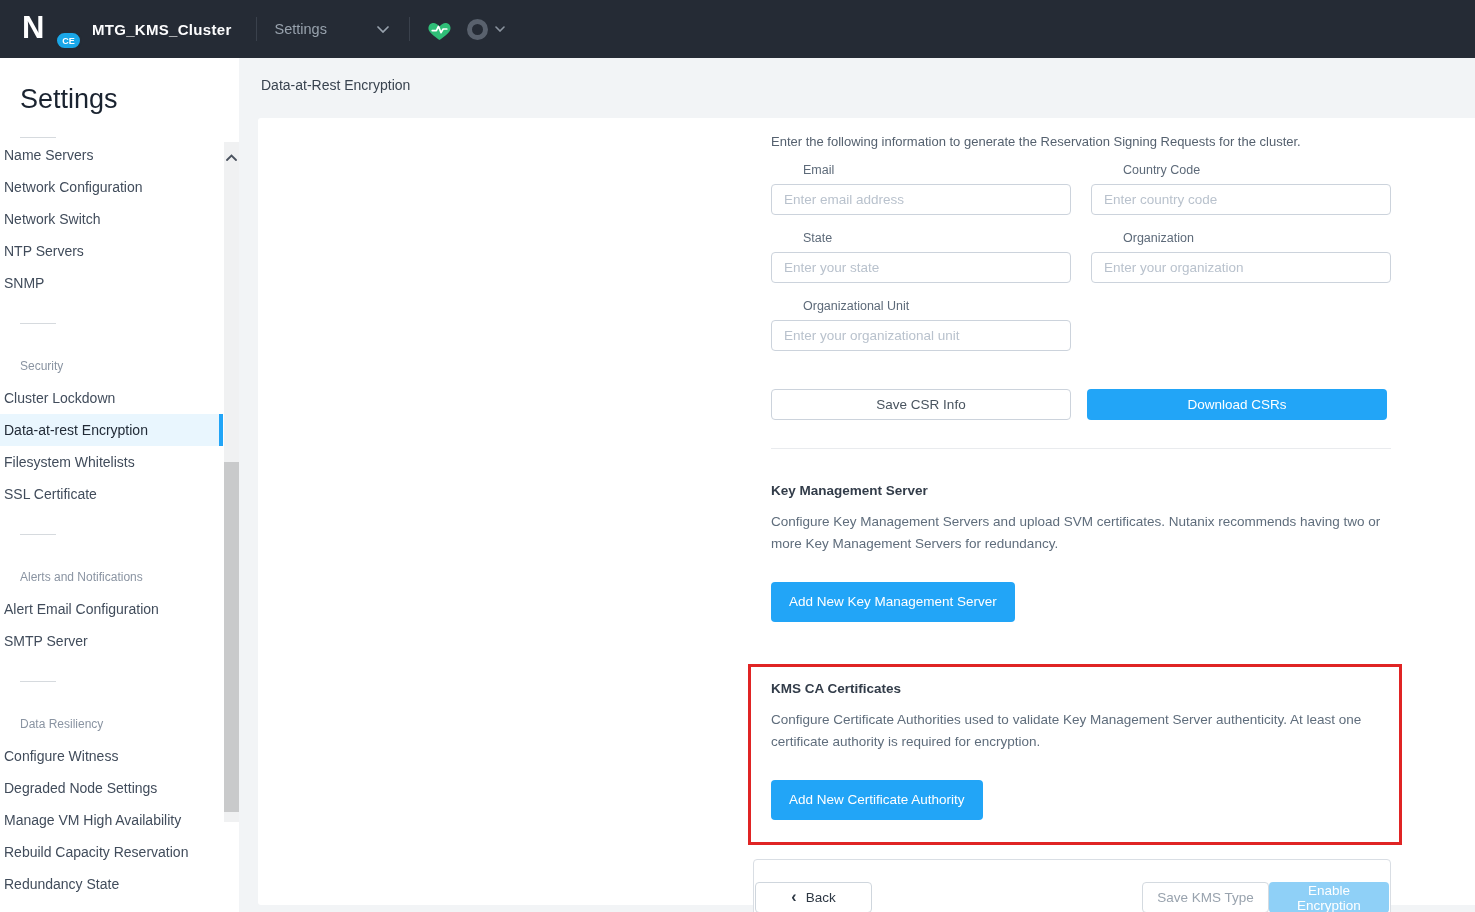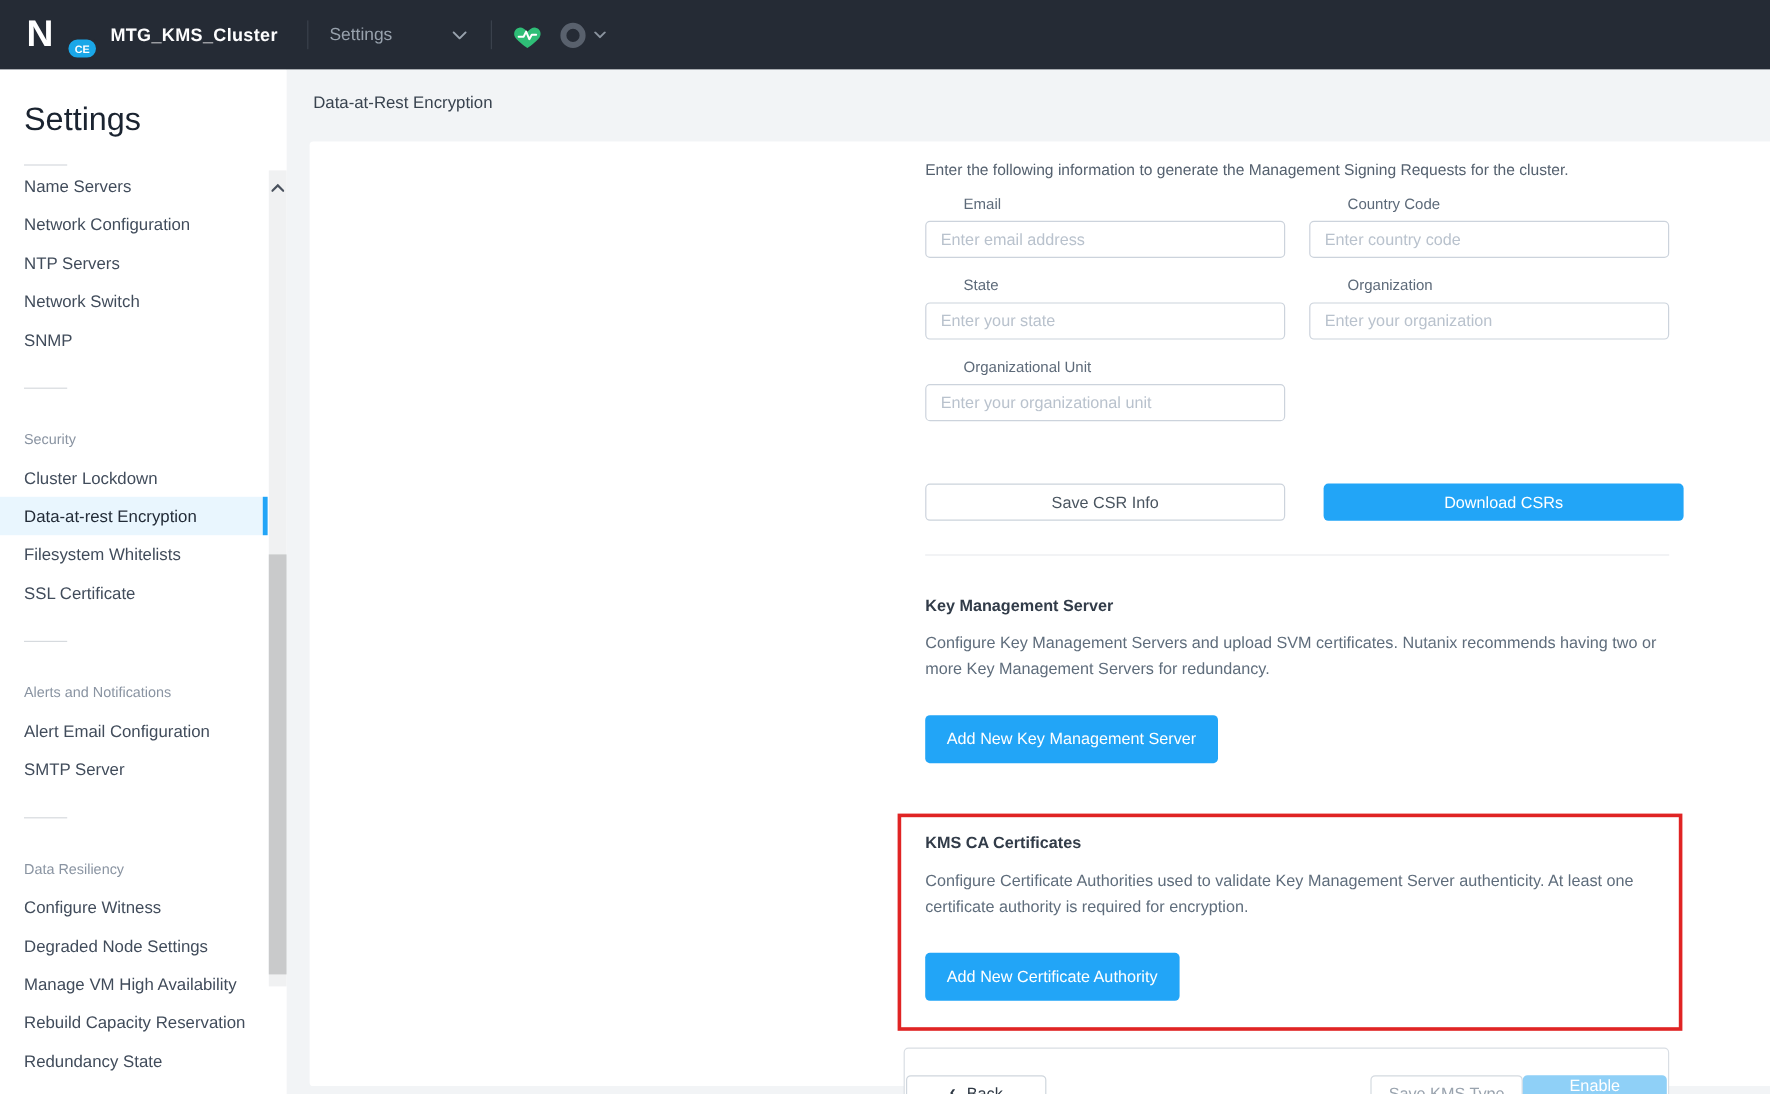--- a/index.html
+++ b/index.html
@@ -39,21 +39,21 @@
     position:absolute; top:58px; left:0; width:239px; height:854px;
     background:#ffffff; overflow:hidden;
   }
   .side-title { font-size:27px; font-weight:500; color:#1a2330; margin:26px 0 0 20px; }
   .side-divider { width:36px; border-top:1px solid #d6dade; margin:24px 0 0 20px; height:0; }
   .side-divider.first { margin-top:22px; }
   .side-header { font-size:12px; color:#8a94a2; margin:35px 0 9px 20px; }
   .side-list { list-style:none; margin:1px 0 0 0; padding:0; }
   .side-list li {
     height:32px; width:223px; display:flex; align-items:center;
-    padding-left:20px; font-size:14px; color:#414c5b; cursor:pointer;
+    padding-left:4px; font-size:14px; color:#414c5b; cursor:pointer;
   }
   .side-list li.selected {
     background:#e9f6fe; border-right:4px solid #22a5f7; color:#222b37; font-weight:500;
   }
   .side-scroll-track {
     position:absolute; top:84px; right:0; width:15px; height:680px; background:#f0f1f2;
   }
   .side-scroll-arrow { position:absolute; top:5px; left:2px; }
   .side-scroll-thumb { position:absolute; top:320px; left:0; width:15px; height:350px; background:#c9cacb; }
 
@@ -71,21 +71,21 @@
   .field { margin-bottom:16px; }
   .field label { display:block; font-size:12.5px; color:#5d6a79; margin-bottom:7px;margin-left:32px; }
   .field input {
     width:100%; height:31px; border:1px solid #ccd3dc; border-radius:4px;
     padding:0 12px; font-size:13.5px; color:#3c4654; outline:none;
     font-family:"Liberation Sans", sans-serif; background:#fff;
   }
   .field input::placeholder { color:#b9c2cd; }
 
   .btn { border-radius:4px; font-size:13.5px; font-family:"Liberation Sans", sans-serif; cursor:pointer; }
-  .btn-row { display:grid; grid-template-columns:300px 300px; column-gap:32px; margin-top:36px; }
+  .btn-row { display:grid; grid-template-columns:300px 300px; column-gap:16px; margin-top:22px; }
   .btn-secondary { height:31px; background:#fff; border:1px solid #ccd3dc; color:#49545f; }
   .btn-primary { height:31px; background:#22a5f7; border:none; color:#fff; font-weight:500; }
 
   .hr { border:none; border-top:1px solid #e9ebee; margin:28px 0 0 0; width:620px; }
 
   .section-title { font-size:13.5px; font-weight:700; color:#323c49; margin:34px 0 0 0; }
   .section-desc { font-size:13.5px; color:#5f6d7c; line-height:22px; margin:13px 0 0 0; }
   .btn-add {
     display:inline-block; margin-top:27px; height:40px; line-height:30px; padding:0 18px;
     background:#22a5f7; border:none; border-radius:4px; color:#fff; font-size:13.5px; font-weight:500;
@@ -146,22 +146,22 @@
   </div>
 </div>
 
 <div class="sidebar">
   <div class="side-title">Settings</div>
 
   <div class="side-divider first"></div>
   <ul class="side-list">
     <li>Name Servers</li>
     <li>Network Configuration</li>
+    <li>Network Switch</li>
     <li>NTP Servers</li>
-    <li>Network Switch</li>
     <li>SNMP</li>
   </ul>
 
   <div class="side-divider"></div>
   <div class="side-header">Security</div>
   <ul class="side-list">
     <li>Cluster Lockdown</li>
     <li class="selected">Data-at-rest Encryption</li>
     <li>Filesystem Whitelists</li>
     <li>SSL Certificate</li>
@@ -193,21 +193,21 @@
     <div class="side-scroll-thumb"></div>
   </div>
 </div>
 
 <div class="main">
   <div class="breadcrumb">Data-at-Rest Encryption</div>
 
   <div class="panel">
     <div class="content">
 
-      <p class="intro">Enter the following information to generate the Management Signing Requests for the cluster.</p>
+      <p class="intro">Enter the following information to generate the Reservation Signing Requests for the cluster.</p>
 
       <div class="form-grid">
         <div class="field">
           <label>Email</label>
           <input type="text" placeholder="Enter email address" style="">
         </div>
         <div class="field">
           <label>Country Code</label>
           <input type="text" placeholder="Enter country code" style="">
         </div>

